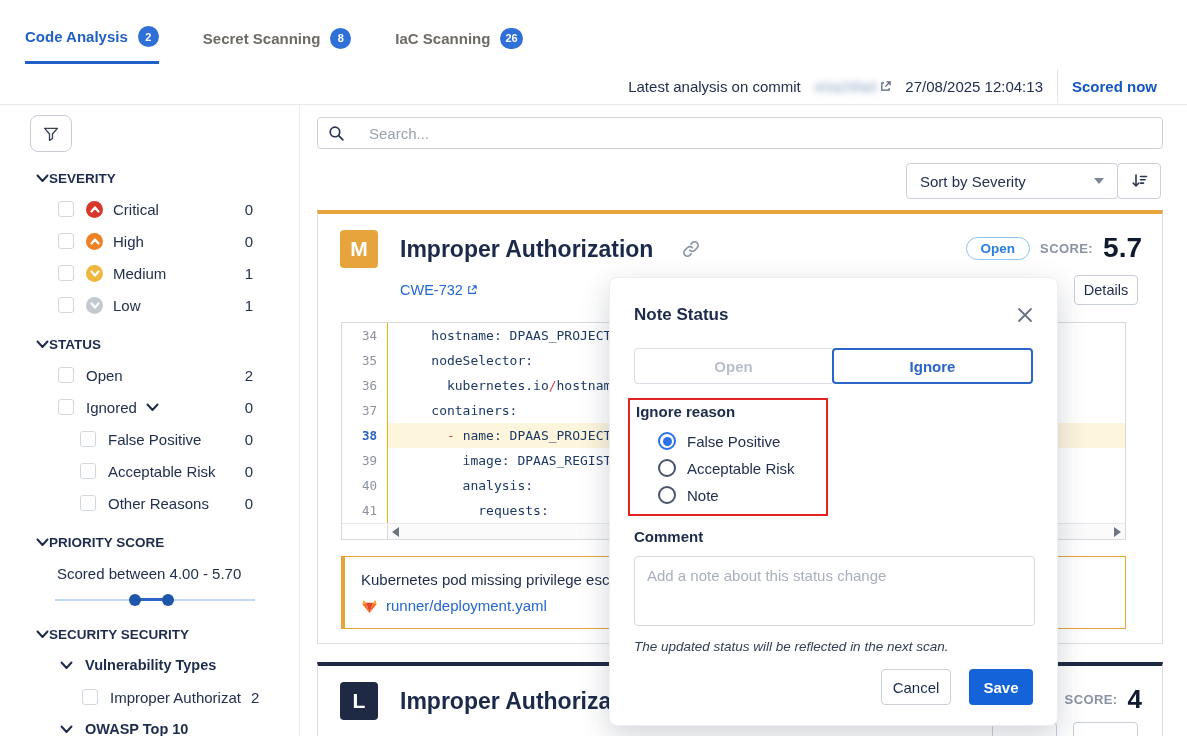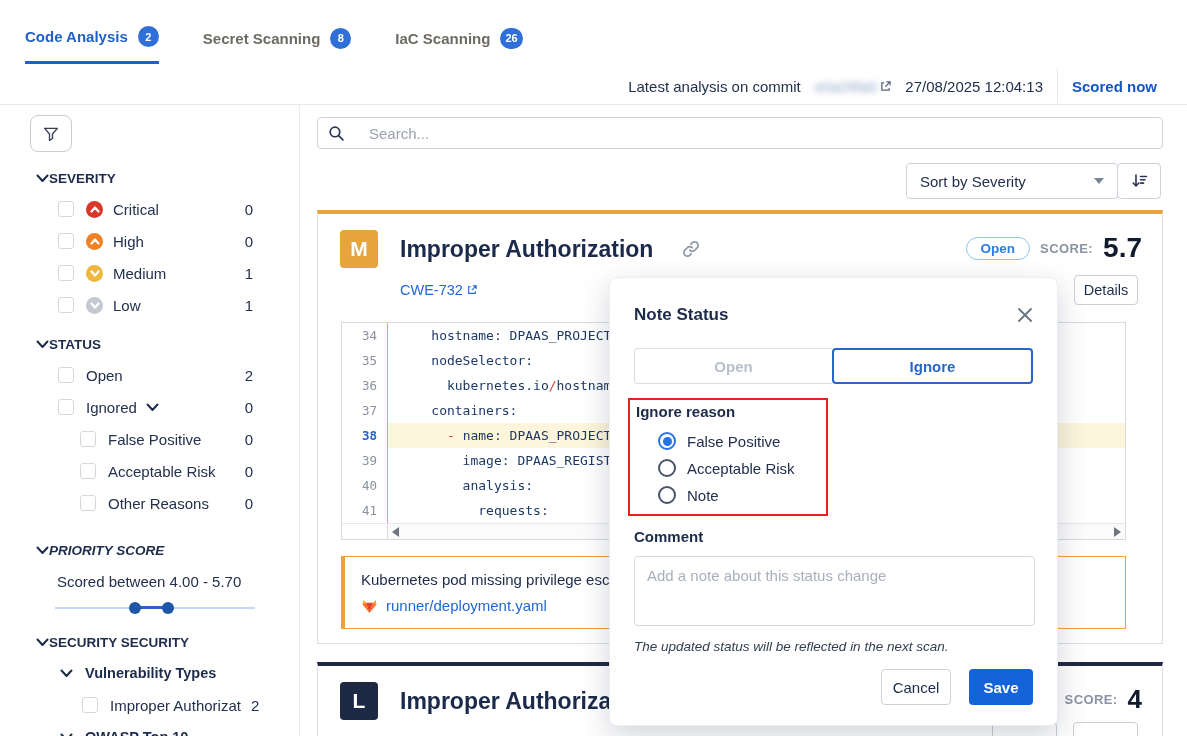--- a/index.html
+++ b/index.html
@@ -34,21 +34,21 @@
   .sb-header { display:flex; align-items:center; padding-left:36px; height:30px;
                color:#1d2c4c; font-weight:700; font-size:13.5px; }
   .sb-row { display:flex; align-items:center; height:32px; padding-left:58px; font-size:15px; color:#22304d; }
   .sb-row.lvl2 { padding-left:80px; }
   .cb { width:16px; height:16px; border:1.5px solid #d3d7de; border-radius:3px;
         margin-right:12px; flex:none; background:#fff; cursor:pointer; }
   .sev-ico { width:17px; height:17px; border-radius:50%; margin-right:10px; flex:none;
              display:flex; align-items:center; justify-content:center; }
   .count { margin-left:auto; margin-right:46px; }
   .exp-chev { margin-left:9px; }
-  .mt8 { margin-top:8px; } .mt6 { margin-top:16px;font-style:italic; } .mt12 { margin-top:12px; }
+  .mt8 { margin-top:8px; } .mt6 { margin-top:8px; } .mt12 { margin-top:12px; }
   .range-label { padding-left:57px; font-size:15px; color:#22304d; margin-top:8px; height:20px; }
   .slider { margin:8px 0 0 55px; width:200px; height:14px; position:relative; }
   .slider .track { position:absolute; top:6px; left:0; right:0; height:2px; background:#c3d8f5; }
   .slider .range { position:absolute; top:5px; left:40%; width:16.5%; height:3px; background:#2a62c8; }
   .handle { position:absolute; top:1px; width:12px; height:12px; border-radius:50%; background:#1e56a8; cursor:pointer; }
   .sb-subheader { display:flex; align-items:center; gap:12px; padding-left:60px; height:32px;
                   color:#1d2c4c; font-weight:700; font-size:14.5px; }
   .sb-catrow { display:flex; align-items:center; height:32px; padding-left:82px; font-size:15px; color:#22304d; }
   .sb-catrow .cnt { margin-left:10px; }
 

